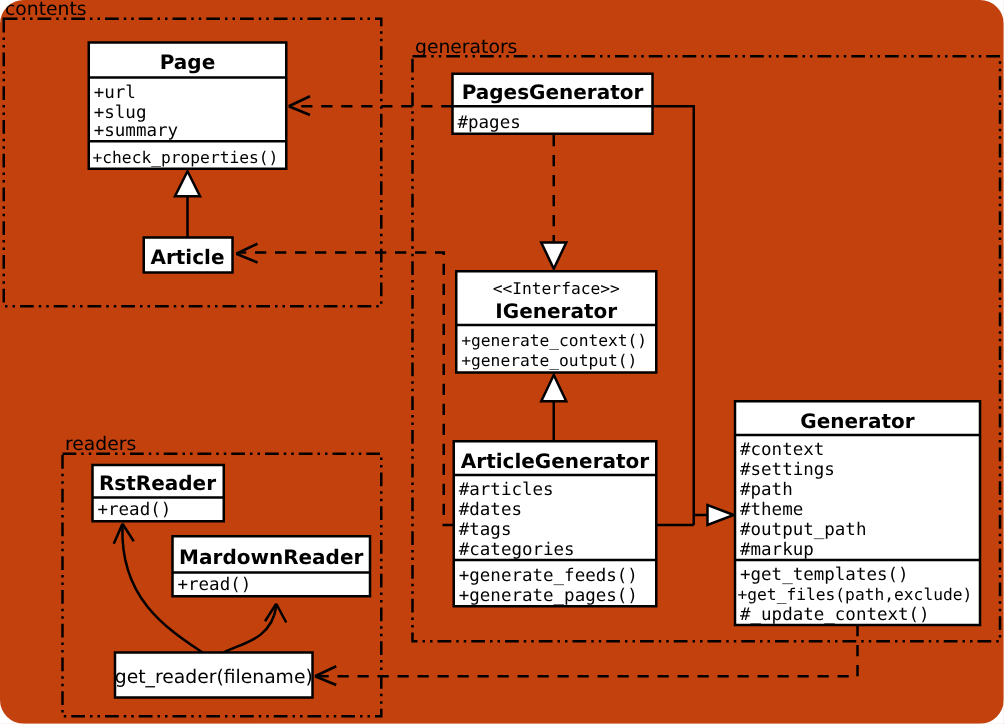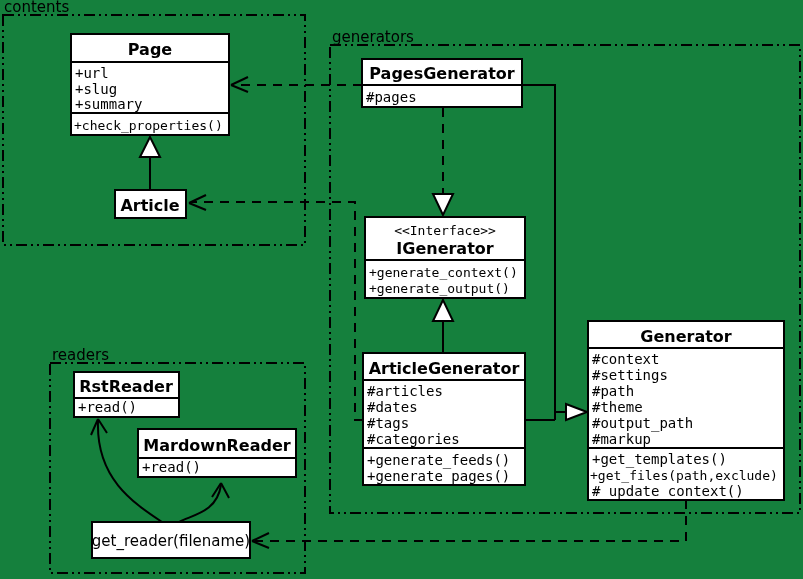--- a/index.html
+++ b/index.html
@@ -1,16 +1,16 @@
 <!DOCTYPE html>
 <html><head>
 <meta charset="utf-8">
 <style>
   html,body{margin:0;padding:0;background:#ffffff;}
-  .stage{position:relative;width:803px;height:579px;background:#15803d;overflow:hidden;}
+  .stage{position:relative;width:803px;height:579px;background:#c2410c;overflow:hidden;border-radius:19px;}
   svg{display:block;}
   .t-title{font-family:"DejaVu Sans",sans-serif;font-weight:bold;font-size:16px;fill:#000;}
   .t-mono{font-family:"DejaVu Sans Mono",monospace;font-size:14px;fill:#000;}
   .t-mono-sm{font-family:"DejaVu Sans Mono",monospace;font-size:13px;fill:#000;}
   .t-stereo{font-family:"DejaVu Sans Mono",monospace;font-size:13px;fill:#000;}
   .t-pkg{font-family:"DejaVu Sans",sans-serif;font-size:15px;fill:#000;}
   .t-plain{font-family:"DejaVu Sans",sans-serif;font-size:15px;fill:#000;}
   .box{fill:#ffffff;stroke:#000;stroke-width:2;}
   .divider{stroke:#000;stroke-width:2;}
   .pkg-border{fill:none;stroke:#000;stroke-width:2;stroke-dasharray:11 4 2 4 2 4;}

